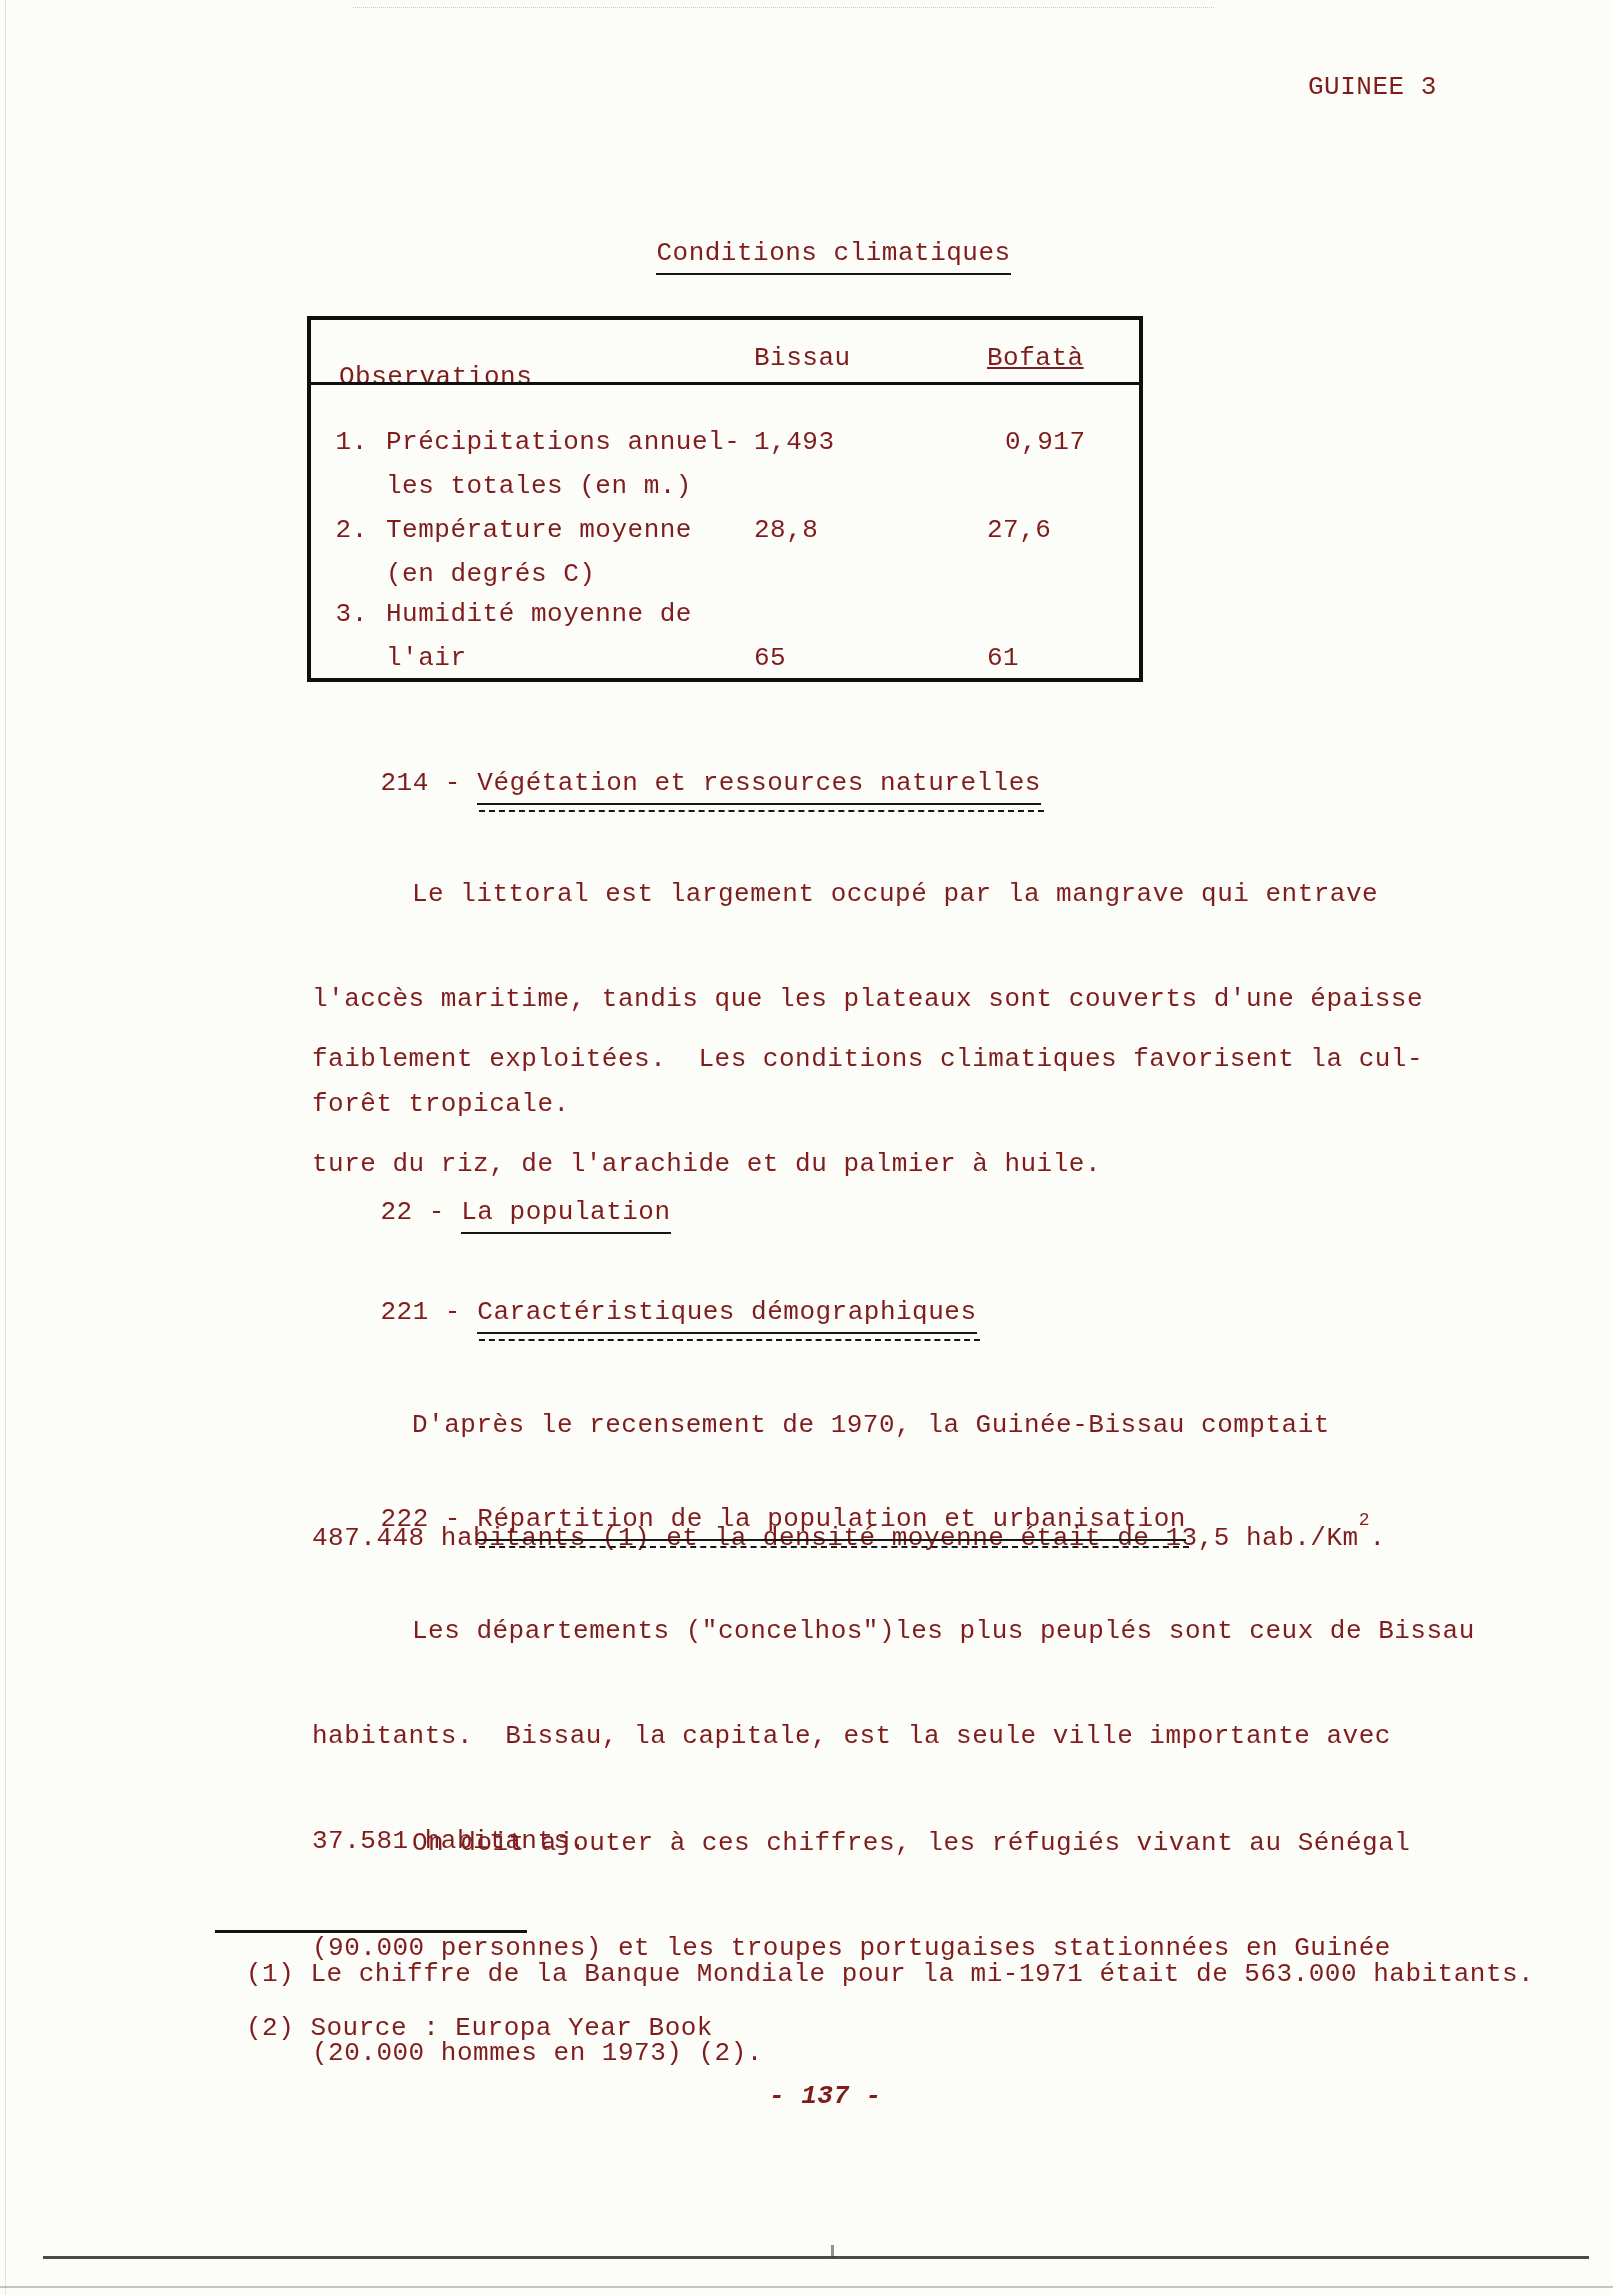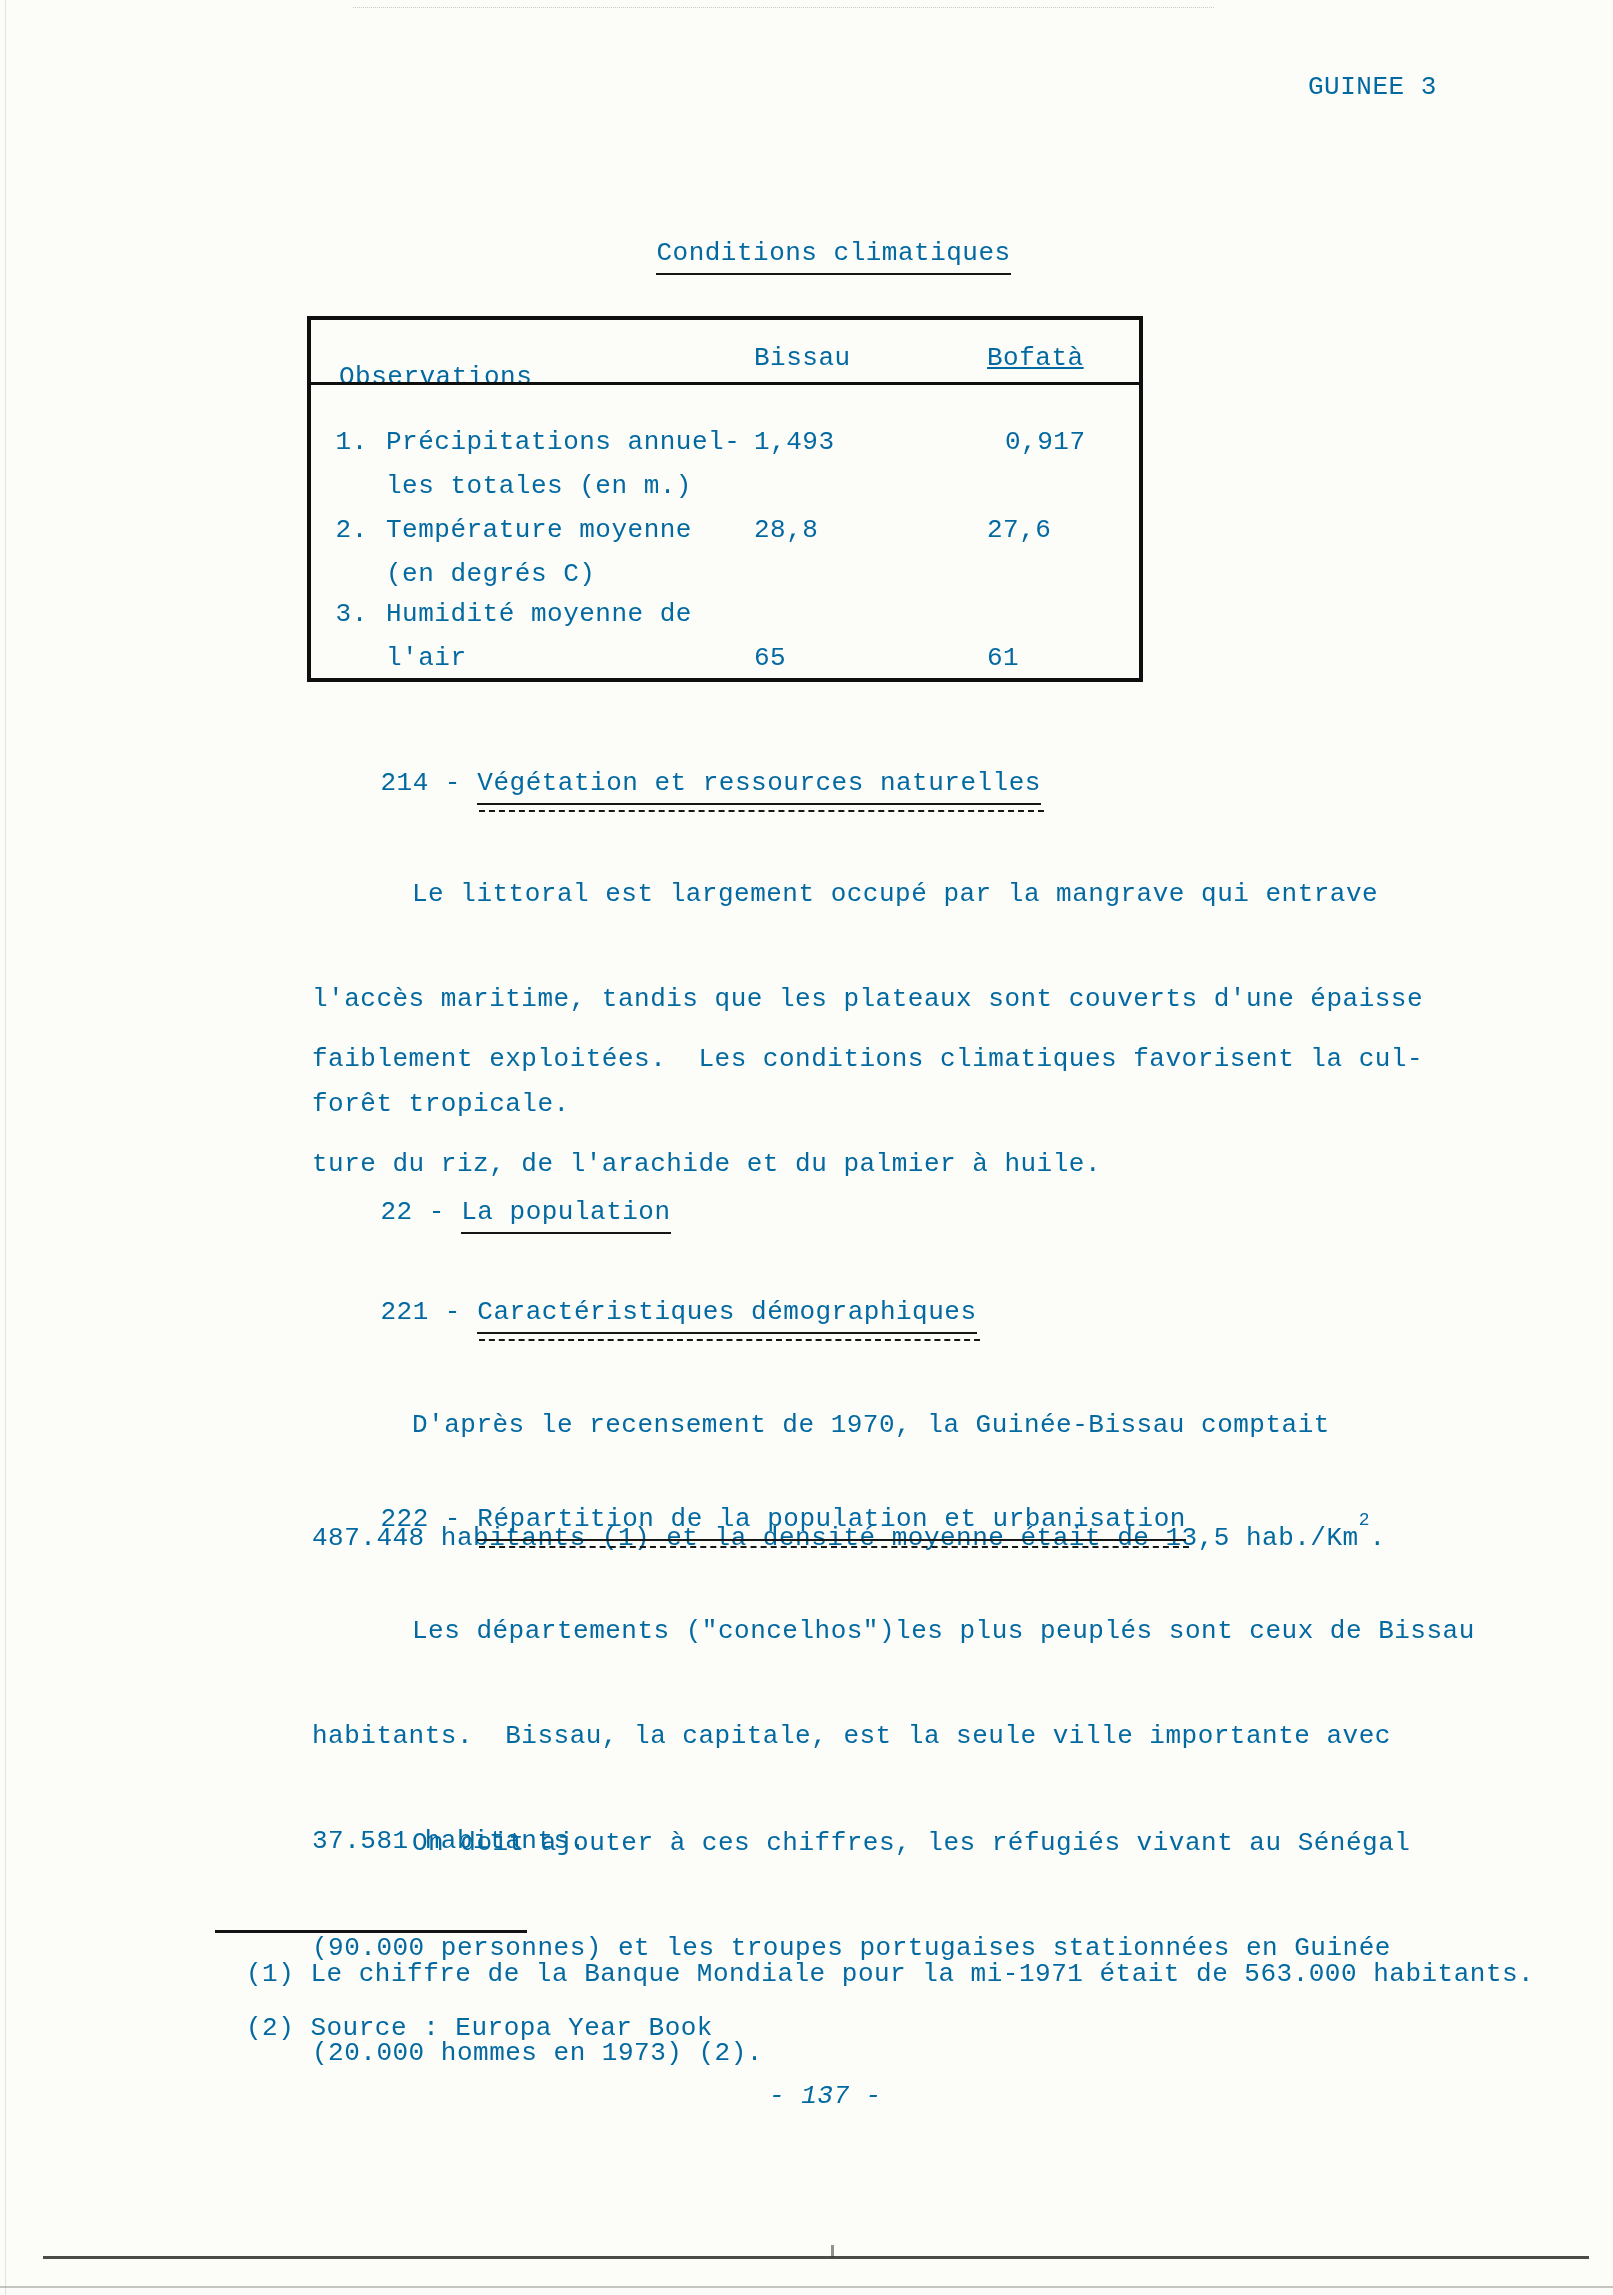--- a/index.html
+++ b/index.html
@@ -3,21 +3,21 @@
 <meta charset="utf-8">
 <style>
   html, body { margin: 0; padding: 0; background: #d9d9d6; }
   .page {
     position: relative;
     width: 1613px;
     height: 2295px;
     margin: 0 auto;
     background: #fcfcf9;
     font-family: "Liberation Mono", "DejaVu Sans Mono", monospace;
-    color: #0369a1;
+    color: #7f1d1d;
     font-size: 26px;
     letter-spacing: 0.5px;
     overflow: hidden;
   }
   .abs { position: absolute; white-space: pre; }
   .line { line-height: 45px; white-space: pre; }
   .indent { padding-left: 100px; }
   .u-solid { border-bottom: 2.5px solid #161616; padding-bottom: 5px; }
   .u-dash { position: relative; }
   .u-dash::after {
@@ -38,21 +38,21 @@
     background: transparent;
     box-sizing: border-box;
   }
   .hdiv {
     position: absolute;
     left: 0; right: 0;
     height: 2.5px;
     background: #0f0f0f;
   }
   .fn-rule { position: absolute; background: #141414; }
-  .pageno { font-style: italic; }
+  .pageno { font-style: italic; font-weight: bold; }
   .artifact { position: absolute; }
 </style>
 </head>
 <body>
 
 <div class="page">
 
   <div class="artifact" style="top:6.6px; left:353px; width:861px; border-top:1.6px dotted #b5b5b0; opacity:.7;"></div>
   <div class="artifact" style="top:0; left:4.9px; width:0.8px; height:2295px; background:#e3e3de;"></div>
 

